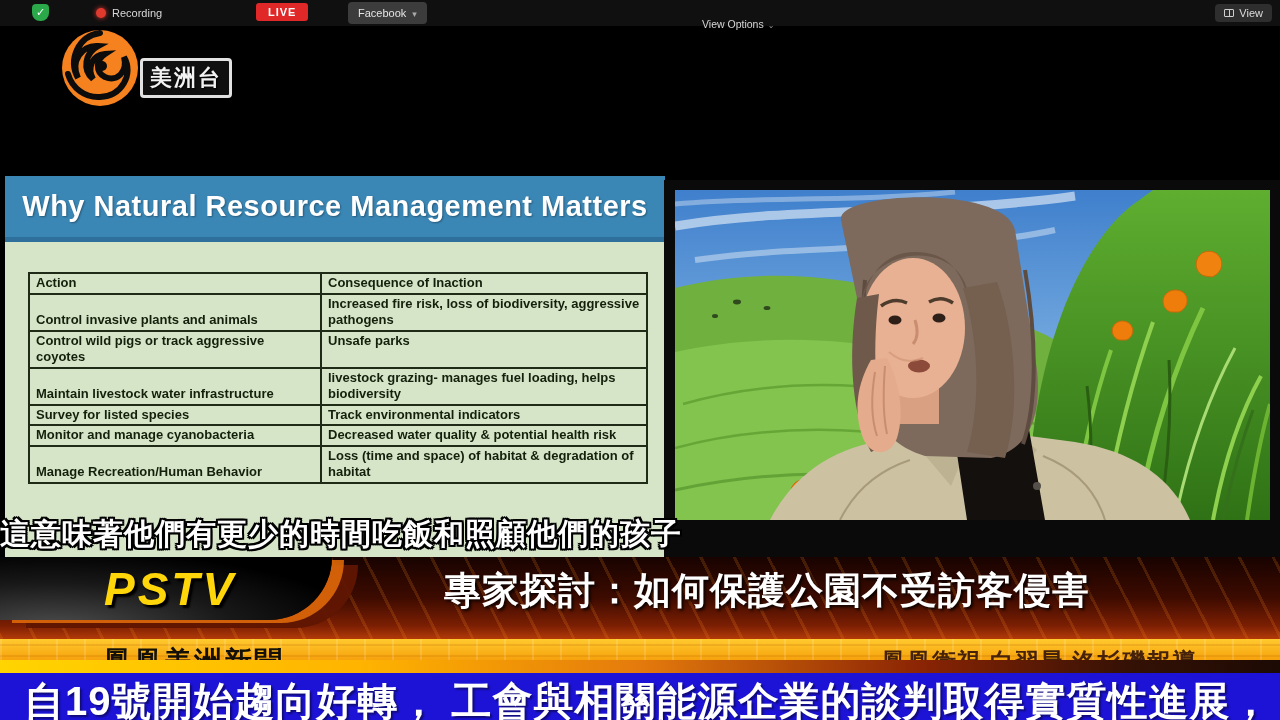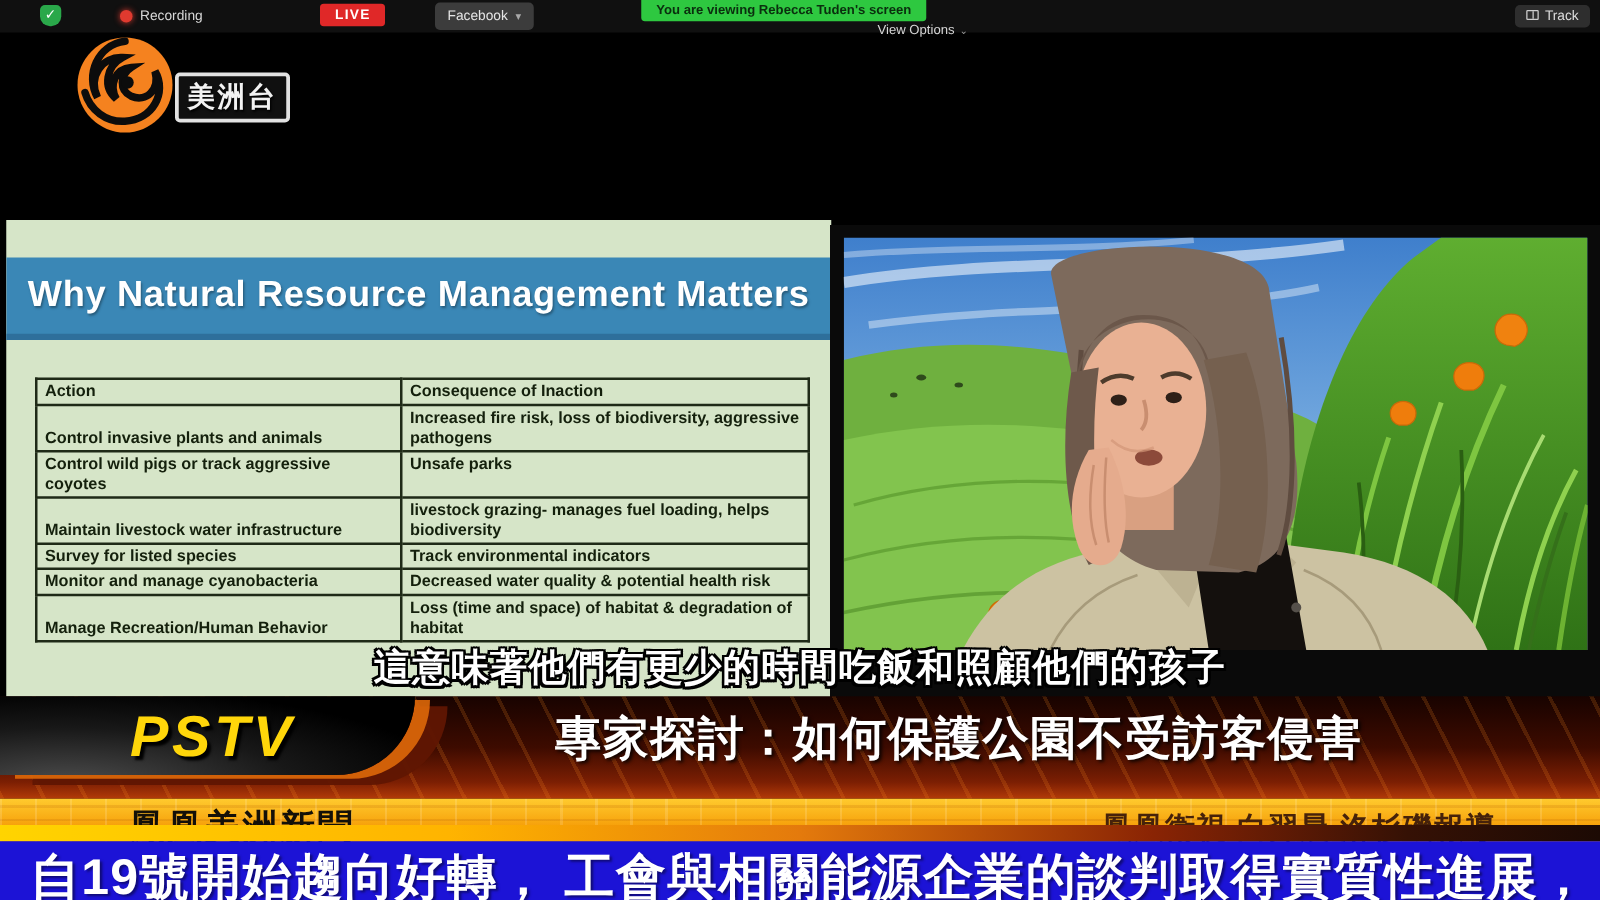--- a/index.html
+++ b/index.html
@@ -34,34 +34,34 @@
   
   .phoenix { position:absolute; left:56px; top:26px; z-index:30; }
   .channel-badge { position:absolute; left:140px; top:58px; z-index:31; border:3px solid #e2e2e2;
                    border-radius:4px; background:rgba(30,30,30,0.55); color:#f2f2f2;
                    font-size:22px; font-weight:bold; padding:2px 7px; letter-spacing:2px;
                    text-shadow:1px 1px 2px #000; }
   
   .slide { position:absolute; left:5px; top:176px; width:660px; height:382px; background:#d6e5c8;
            z-index:5; overflow:hidden; }
   .slide-header { height:66px; background:#3a87b6; border-bottom:5px solid #2e6f9b;
-                  display:flex; align-items:center; justify-content:center;margin-top:30px; }
+                  display:flex; align-items:center; justify-content:center; }
   .slide-title { color:#fff; font-size:29px; font-weight:600; letter-spacing:0.5px;
                  text-shadow:1px 1px 2px rgba(0,0,0,0.35); }
   .slide table { border-collapse:collapse; margin:30px 0 0 23px; width:620px; table-layout:fixed; }
   .slide td { border:2px solid #1f2a17; font-size:13px; font-weight:600; color:#14200c;
               padding:1px 6px; line-height:16.5px; }
   .slide td.c1 { width:292px; vertical-align:bottom; }
   .slide td.c2 { vertical-align:top; }
   .slide tr.hdr td { font-weight:bold; vertical-align:middle; }
   
   .video-frame { position:absolute; left:664px; top:180px; width:616px; height:378px; background:#0a0a0a; z-index:5; }
   .video-frame svg { position:absolute; left:11px; top:10px; }
   
-  .subtitle { position:absolute; left:0; top:514px; width:1280px; text-align:center; z-index:20;
+  .subtitle { position:absolute; left:0; top:514px; width:1280px; z-index:20;
               color:#fff; font-size:30px; font-weight:bold; letter-spacing:1px;
               text-shadow:-2px -2px 0 #000, 2px -2px 0 #000, -2px 2px 0 #000, 2px 2px 0 #000,
                           0 -2px 0 #000, 0 2px 0 #000, -2px 0 0 #000, 2px 0 0 #000; }
   
   .lt { position:absolute; left:0; top:557px; width:1280px; z-index:25; }
   .lt-top { position:relative; height:82px; overflow:hidden;
             background:linear-gradient(180deg,#180300 0%,#3d0b00 50%,#7c1f03 84%,#b33a08 100%); }
   .lt-top .streaks { position:absolute; inset:0;
             background:repeating-linear-gradient(63deg, rgba(255,140,30,0.18) 0 3px, rgba(255,140,30,0) 3px 30px); }
   .lt-black { position:absolute; left:0; top:0; width:332px; height:63px;
@@ -93,23 +93,22 @@
 <body>
 
 <div class="stage">
 
   <div class="topbar">
     <div class="shield">✓</div>
     <div class="rec-dot"></div>
     <div class="rec-label">Recording</div>
     <div class="live-badge">LIVE</div>
     <div class="fb-btn"><span>Facebook</span><span class="caret">▾</span></div>
-    <div class="share-banner">You are viewing Rebecca Tuden's screen</div>
     <div class="view-options"><span>View Options</span><span class="caret">⌄</span></div>
-    <div class="view-btn"><span class="vicon"></span><span>Track</span></div>
+    <div class="view-btn"><span class="vicon"></span><span>View</span></div>
   </div>
 
   <div class="phoenix">
     <svg width="92" height="84" viewBox="0 0 92 84">
       <circle cx="44" cy="42" r="38" fill="#f5821f"></circle>
       <path d="M44 7 C 22 10 12 34 22 52 C 14 35 26 19 42 20 C 29 27 26 44 37 53 C 31 42 36 29 49 28 C 40 34 39 46 49 51 C 61 56 72 46 68 31 C 78 48 66 70 44 71 C 29 72 16 62 12 48" fill="none" stroke="#0c0c0c" stroke-width="6" stroke-linecap="round"></path>
       <circle cx="46" cy="40" r="5" fill="#0c0c0c"></circle>
     </svg>
   </div>
   <div class="channel-badge">美洲台</div>

